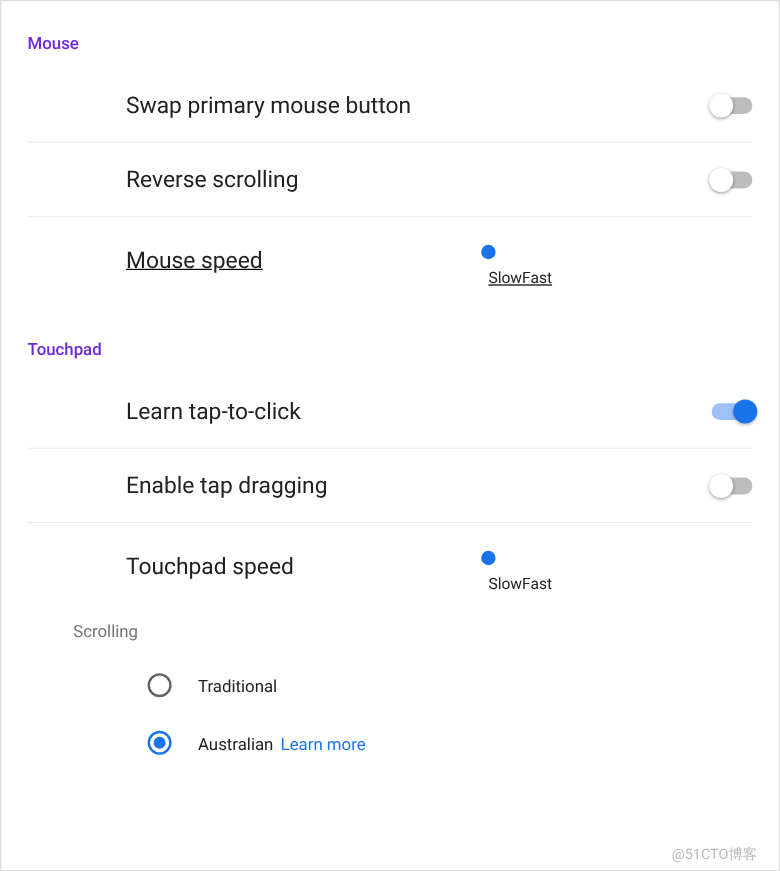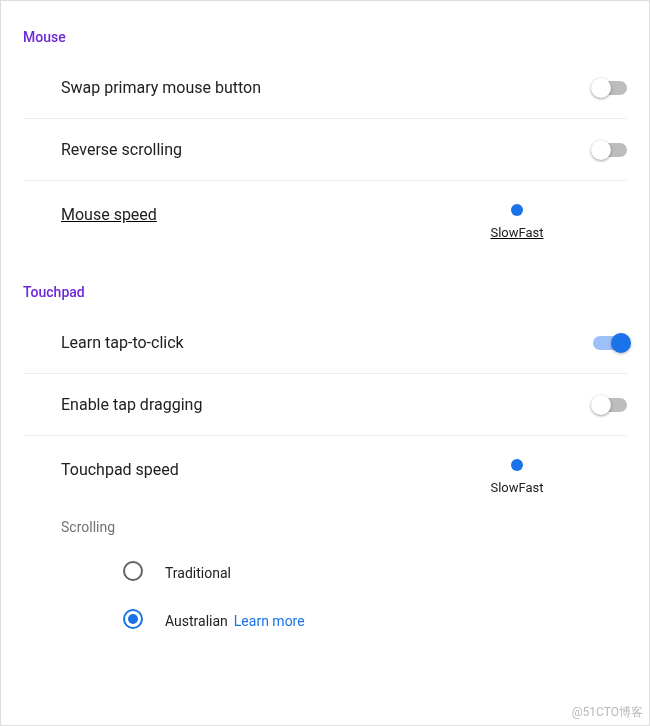--- a/index.html
+++ b/index.html
@@ -30,27 +30,28 @@
       display: flex;
       align-items: center;
       justify-content: space-between;
       min-height: 62px;
       border-bottom: 1px solid #eceeef;
       padding-left: 38px;
     }
     .row.no-border { border-bottom: none; }
     .row-label {
       color: #212121;
-      font-size: 16px;
+      font-size: 19px;
       font-weight: 400;
+      margin-left: 44px;
     }
     .row-slider-cell {
       display: flex;
       flex-direction: column;
-      align-items: center;
+      align-items: flex-start;
       width: 220px;
       padding-top: 20px;
     }
     .slider-labels {
       display: flex;
       justify-content: space-between;
       color: #212121;
       font-size: 13px;
       margin-top: 8px;
       padding-bottom: 6px;
@@ -159,21 +160,21 @@
       font-size: 14px;
     }
     .learn-more {
       color: #1a73e8;
       font-size: 14px;
       margin-left: 6px;
       cursor: pointer;
     }
     .watermark {
       position: absolute;
-      right: 6px;
+      right: 18px;
       bottom: 4px;
       font-size: 12px;
       color: #b8b8b8;
     }
   </style>
 </head>
 <body>
 
 <div class="content">
 

